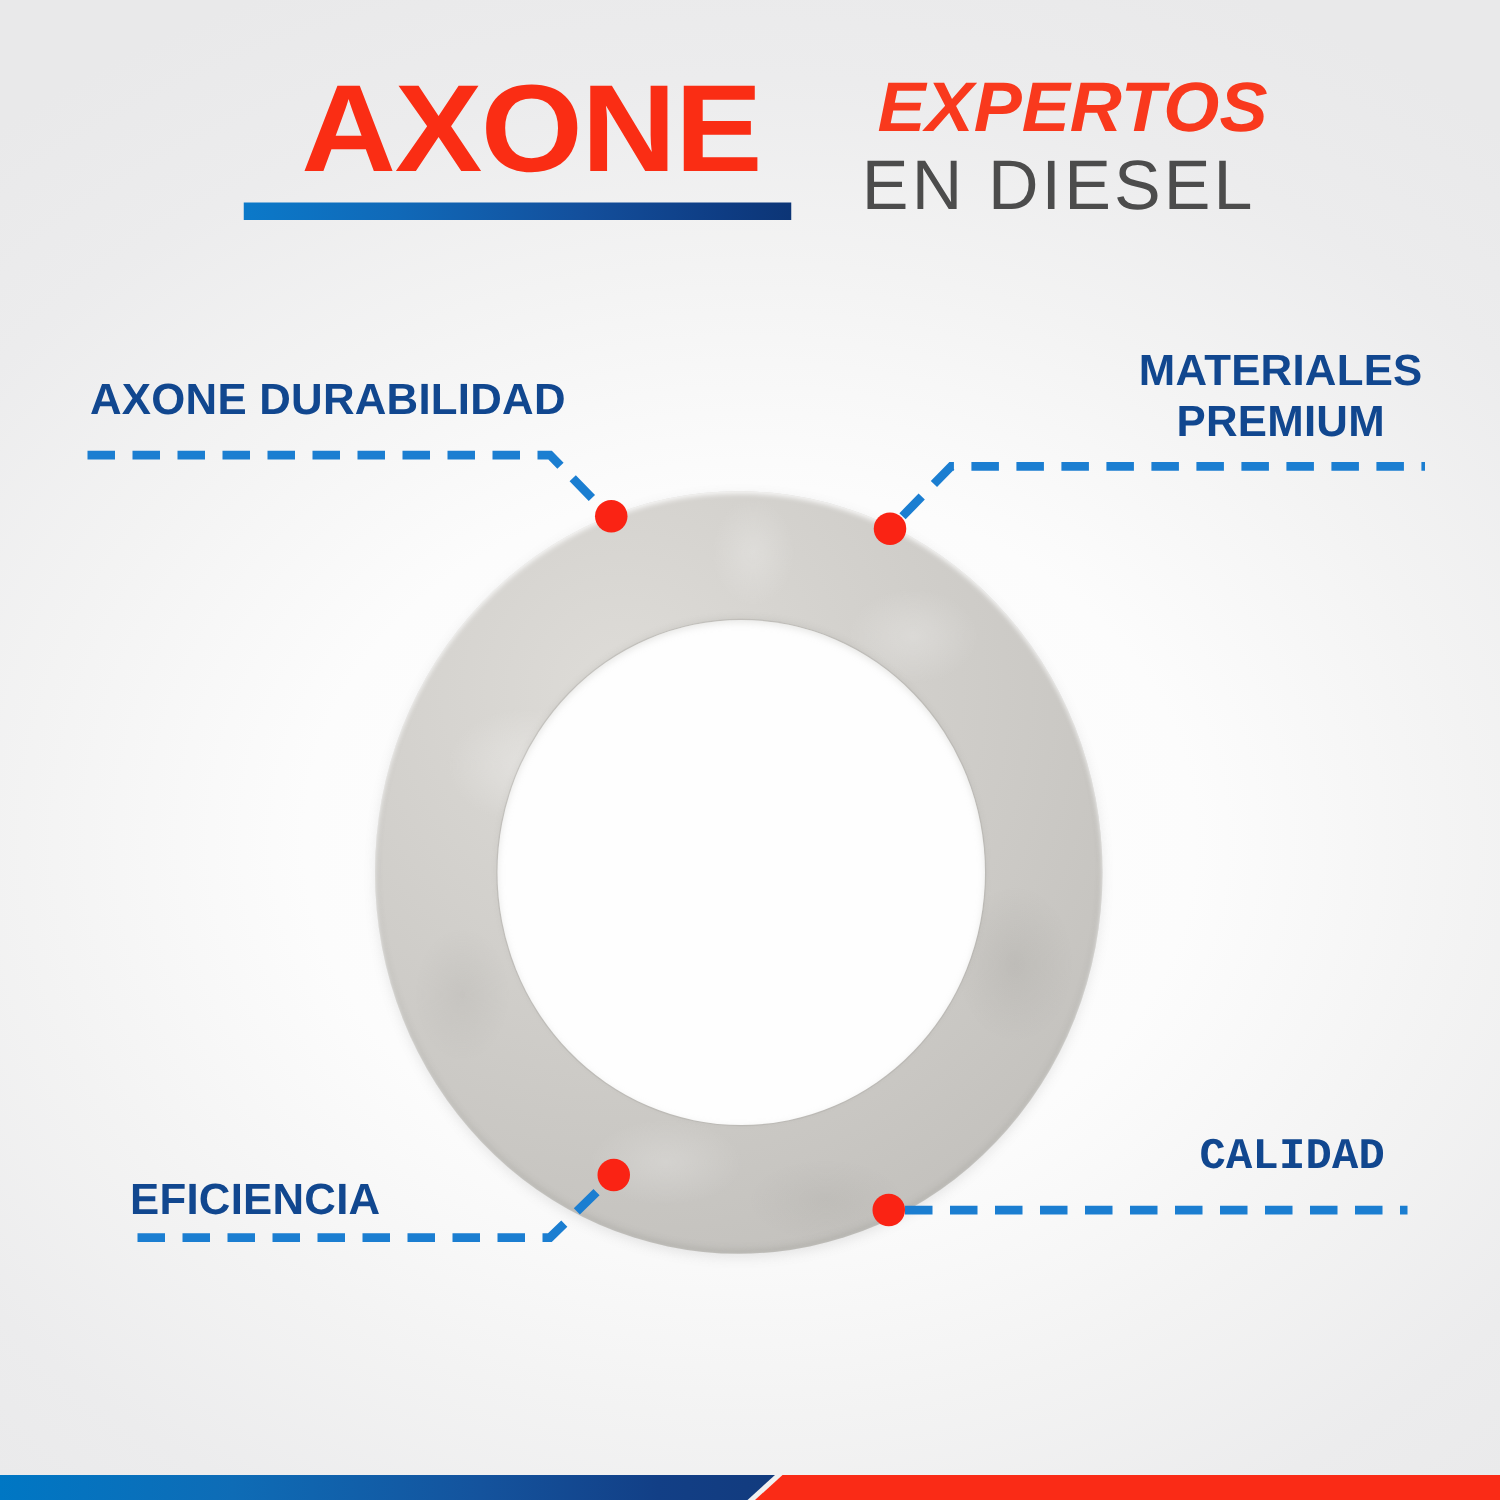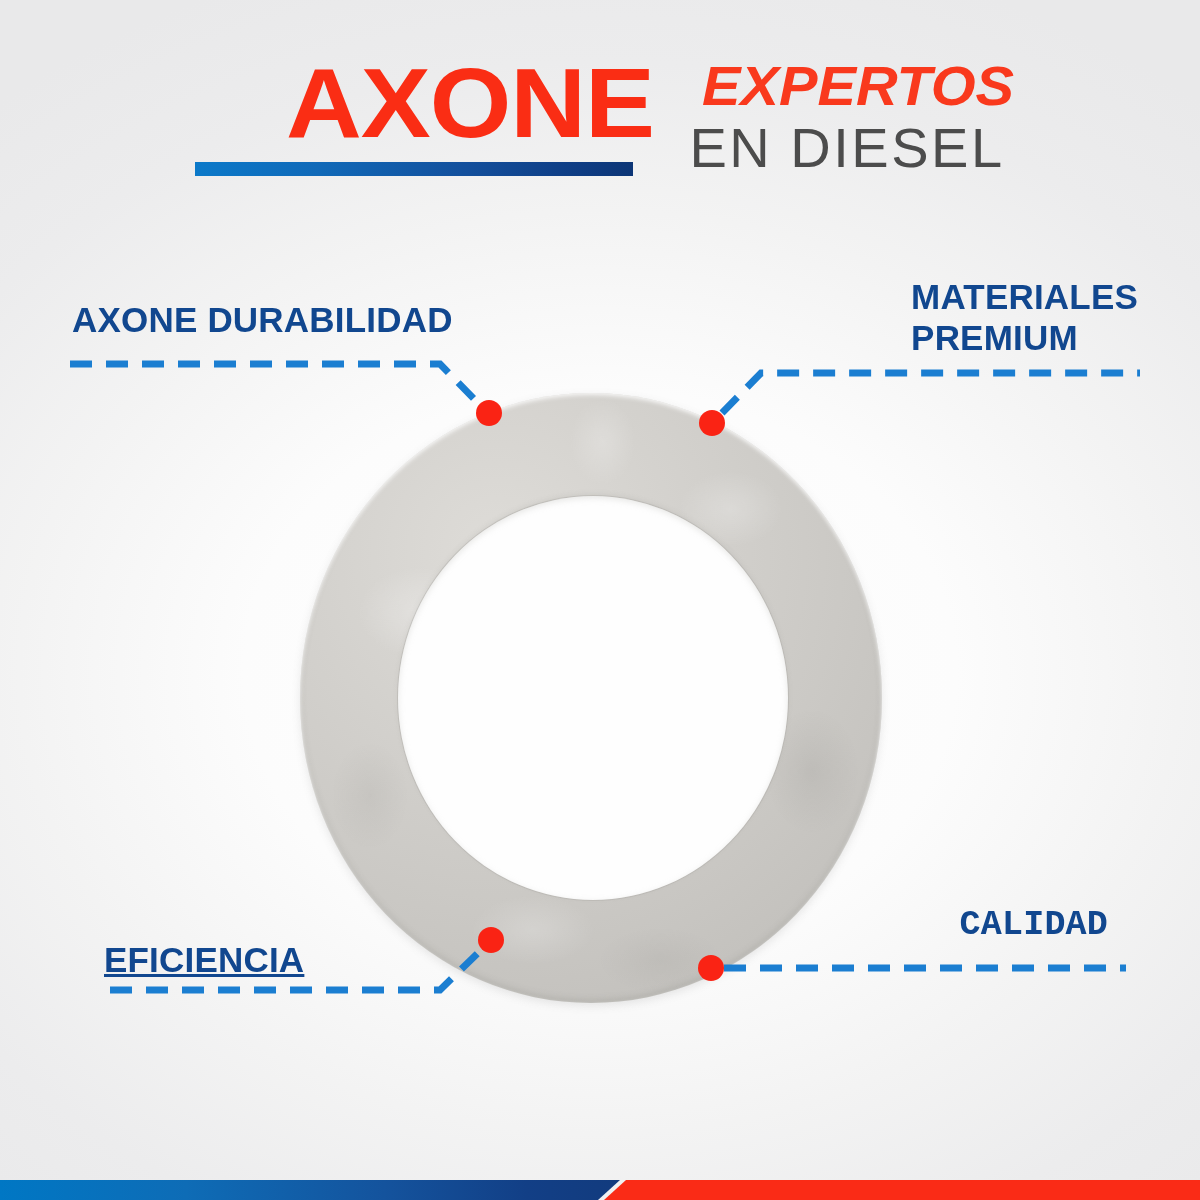--- a/index.html
+++ b/index.html
@@ -31,21 +31,21 @@
     display: flex;
     align-items: flex-start;
     justify-content: center;
     gap: 56px;
   }
 
   .brand-block {
     position: relative;
     display: flex;
     flex-direction: column;
-    align-items: flex-end;
+    align-items: center;
     padding-top: 2px;
   }
   .brand-word {
     font-family: "Liberation Sans", sans-serif;
     font-weight: bold;
     font-size: 99px;
     line-height: 0.98;
     letter-spacing: -1px;
     color: #fa2d14;
     white-space: nowrap;
@@ -146,22 +146,22 @@
     position: absolute;
     font-family: "Liberation Sans", sans-serif;
     font-weight: bold;
     font-size: 35px;
     line-height: 1.17;
     letter-spacing: 0.2px;
     color: #11478f;
     white-space: pre-line;
   }
   .lbl-alta      { left: 72px;  top: 300px; }
-  .lbl-materiales{ right: 62px; top: 277px; text-align: left; }
-  .lbl-eficiencia{ left: 104px; top: 940px; text-decoration: underline; }
+  .lbl-materiales{ right: 62px; top: 277px; text-align: center; }
+  .lbl-eficiencia{ left: 104px; top: 940px; }
   .lbl-calidad   { right: 92px; top: 905px; text-align: center; font-family: Liberation Mono, monospace; }
 
   
   .connectors {
     position: absolute;
     left: 0; top: 0;
     width: 1200px;
     height: 1200px;
     pointer-events: none;
   }

